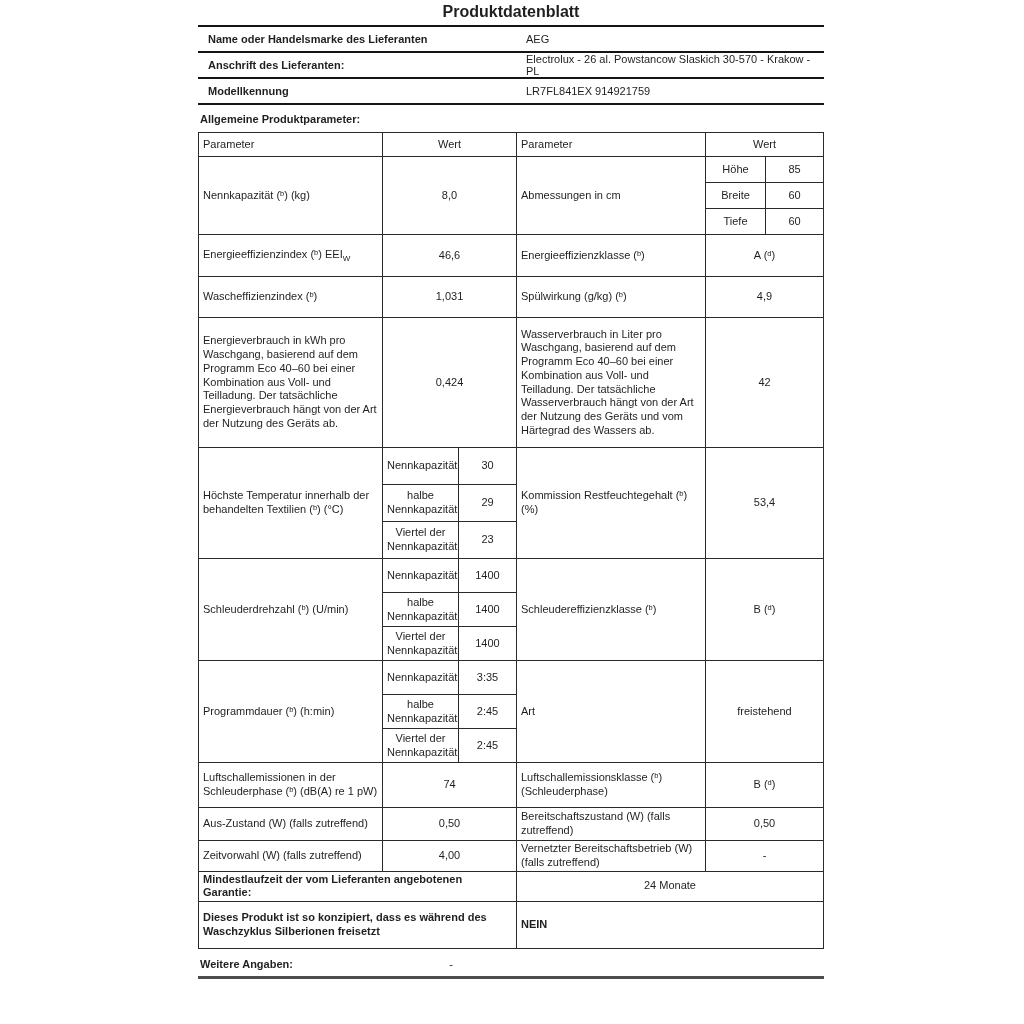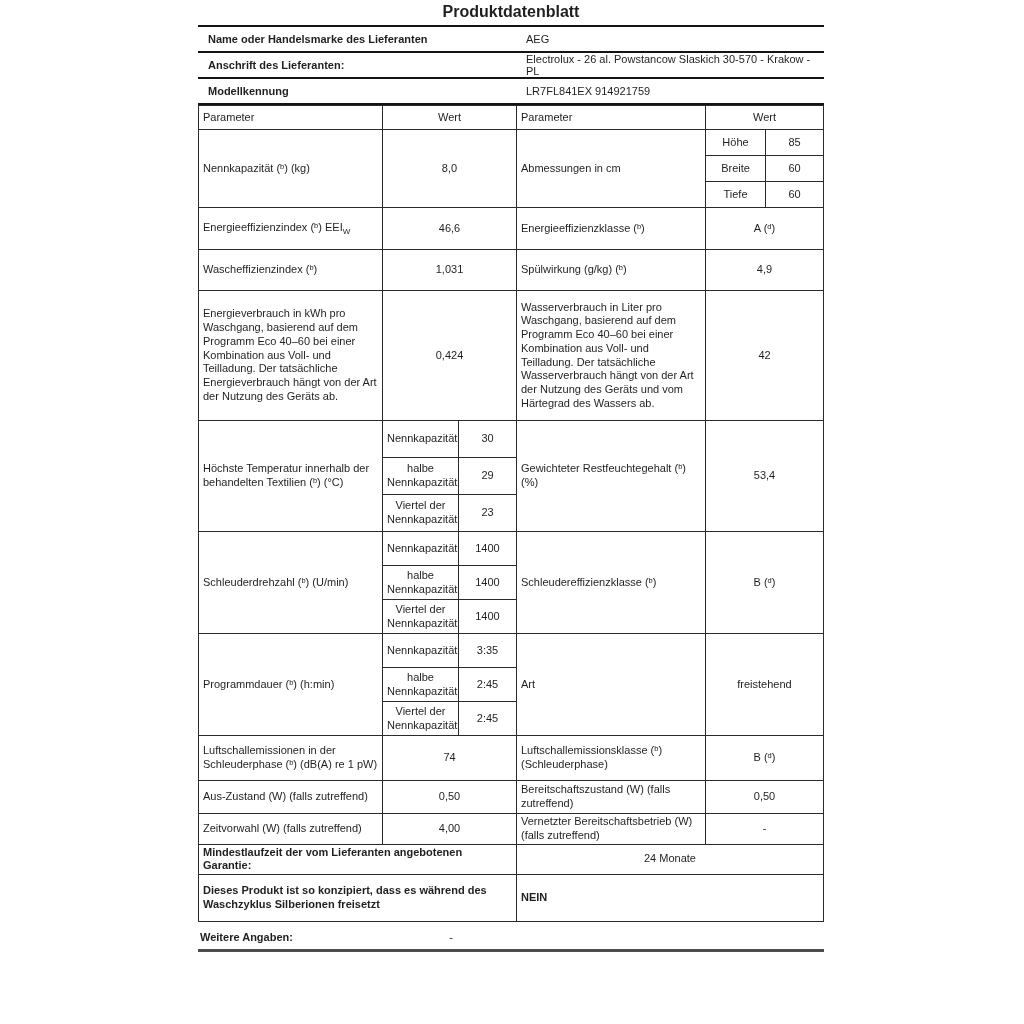--- a/index.html
+++ b/index.html
@@ -41,20 +41,21 @@
   </div>
   <div class="kv">
     <div class="k">Anschrift des Lieferanten:</div>
     <div class="v">Electrolux - 26 al. Powstancow Slaskich 30-570 - Krakow - PL</div>
   </div>
   <div class="kv">
     <div class="k">Modellkennung</div>
     <div class="v">LR7FL841EX 914921759</div>
   </div>
 
+  <div class="section-title">Allgemeine Produktparameter:</div>
 
   <table class="main">
     <colgroup>
       <col style="width:184px">
         <col style="width:76px">
         <col style="width:58px">
       <col style="width:189px">
         <col style="width:60px">
         <col style="width:58px">
     </colgroup>
@@ -101,21 +102,21 @@
       <td class="lab">Energieverbrauch in kWh pro Waschgang, basierend auf dem Programm Eco 40–60 bei einer Kombination aus Voll- und Teilladung. Der tatsächliche Energieverbrauch hängt von der Art der Nutzung des Geräts ab.</td>
       <td class="val" colspan="2">0,424</td>
       <td class="lab">Wasserverbrauch in Liter pro Waschgang, basierend auf dem Programm Eco 40–60 bei einer Kombination aus Voll- und Teilladung. Der tatsächliche Wasserverbrauch hängt von der Art der Nutzung des Geräts und vom Härtegrad des Wassers ab.</td>
       <td class="val" colspan="2">42</td>
     </tr>
 
     <tr class="h37">
       <td class="lab" rowspan="3">Höchste Temperatur innerhalb der behandelten Textilien (ᵇ) (°C)</td>
       <td class="subk">Nennkapazität</td>
       <td class="val">30</td>
-      <td class="lab" rowspan="3">Gewichteter Restfeuchtegehalt (ᵇ) (%)</td>
+      <td class="lab" rowspan="3">Kommission Restfeuchtegehalt (ᵇ) (%)</td>
       <td class="val" rowspan="3" colspan="2">53,4</td>
     </tr>
     <tr class="h37">
       <td class="subk">halbe Nennkapazität</td>
       <td class="val">29</td>
     </tr>
     <tr class="h37">
       <td class="subk">Viertel der Nennkapazität</td>
       <td class="val">23</td>
     </tr>

